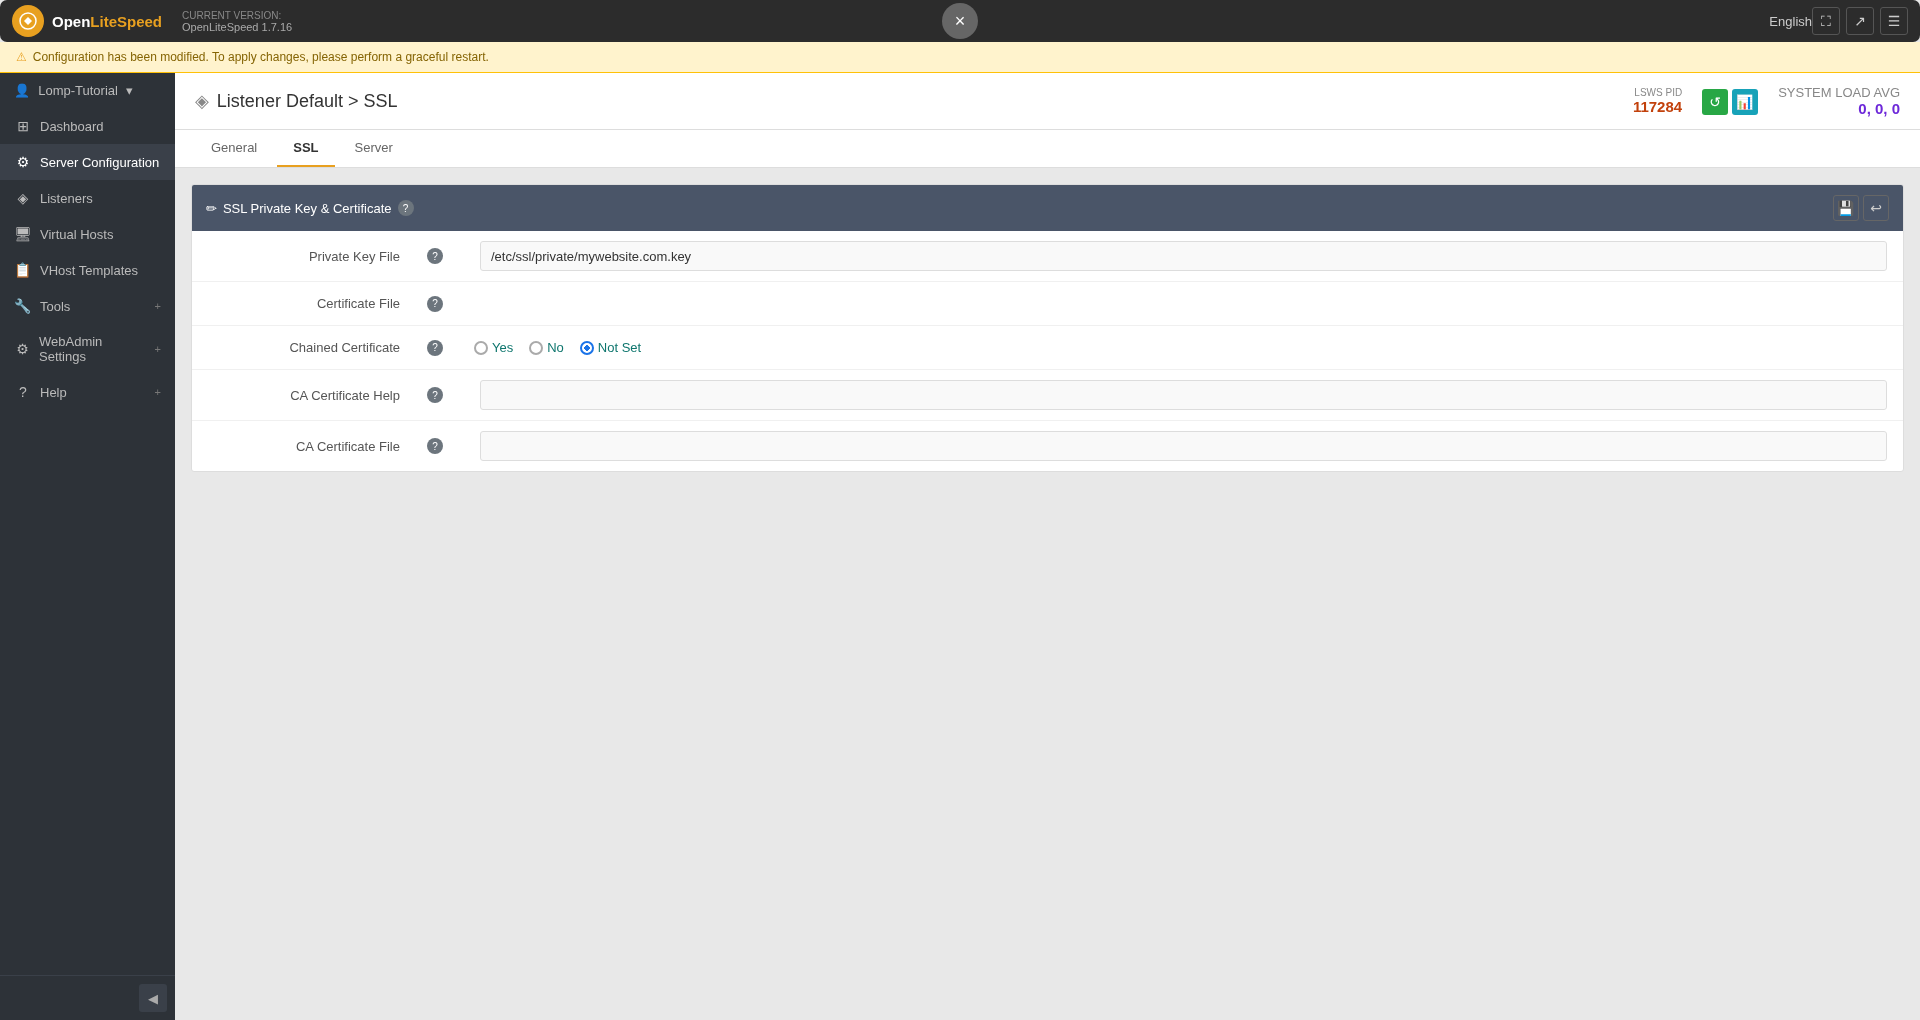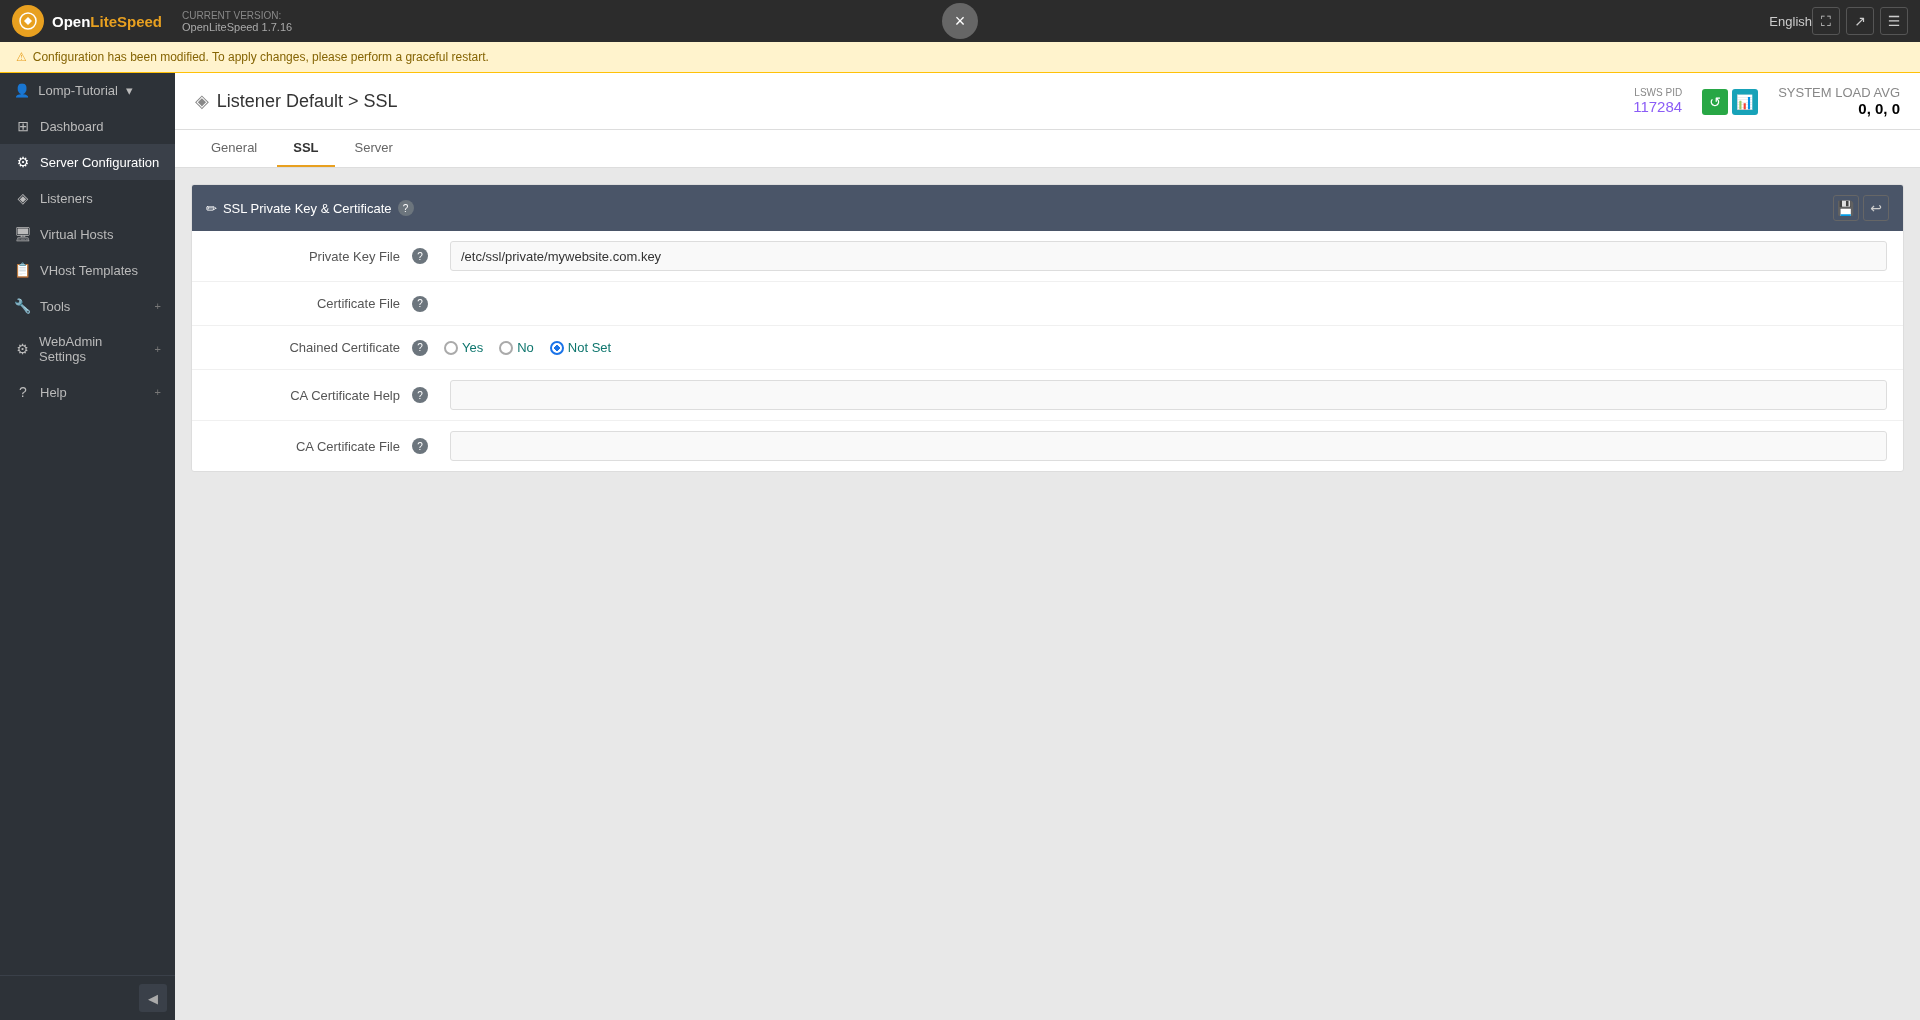--- a/index.html
+++ b/index.html
@@ -8,20 +8,21 @@
     
     .top-bar {
       background: #2c2c2c;
       color: #ccc;
       display: flex;
       align-items: center;
       height: 42px;
       padding: 0 12px;
       position: relative;
       z-index: 100;
+      border-radius: 7px;
     }
     .top-bar-logo {
       display: flex;
       align-items: center;
       gap: 8px;
     }
     .logo-circle {
       width: 32px; height: 32px;
       background: #e8a020;
       border-radius: 50%;
@@ -176,40 +177,40 @@
 
     .header-right {
       display: flex;
       align-items: center;
       gap: 20px;
     }
     .pid-section {
       text-align: right;
     }
     .pid-label { font-size: 10px; color: #888; text-transform: uppercase; }
-    .pid-value { font-size: 15px; font-weight: normal; color: #8b5cf6; }
+    .pid-value { font-size: 15px; font-weight: bold; color: #c2410c; }
     .pid-actions {
       display: flex;
       gap: 4px;
       margin-top: 2px;
       align-items: center;
     }
     .pid-btn {
       width: 26px; height: 26px;
       border-radius: 3px;
       display: flex; align-items: center; justify-content: center;
       cursor: pointer;
       font-size: 14px;
     }
     .pid-btn.green { background: #28a745; color: white; }
     .pid-btn.blue { background: #17a2b8; color: white; }
 
     .load-section { text-align: right; }
     .load-label { font-size: 13px; color: #888; text-transform: uppercase; }
-    .load-value { font-size: 15px; font-weight: bold; color: #000000; }
+    .load-value { font-size: 15px; font-weight: bold; color: #6d28d9; }
 
     
     .tabs-bar {
       background: #fff;
       padding: 0 20px;
       border-bottom: 1px solid #ddd;
       display: flex;
       align-items: flex-end;
     }
     .tab {
@@ -277,20 +278,21 @@
       cursor: pointer;
     }
 
     
     .form-row {
       display: flex;
       align-items: center;
       padding: 10px 0;
       border-bottom: 1px solid #f0f0f0;
       min-height: 44px;
+      gap: 15px;
     }
     .form-row:last-child { border-bottom: none; }
 
     .form-label {
       width: 220px;
       text-align: right;
       padding-right: 12px;
       color: #555;
       font-size: 13px;
       flex-shrink: 0;

